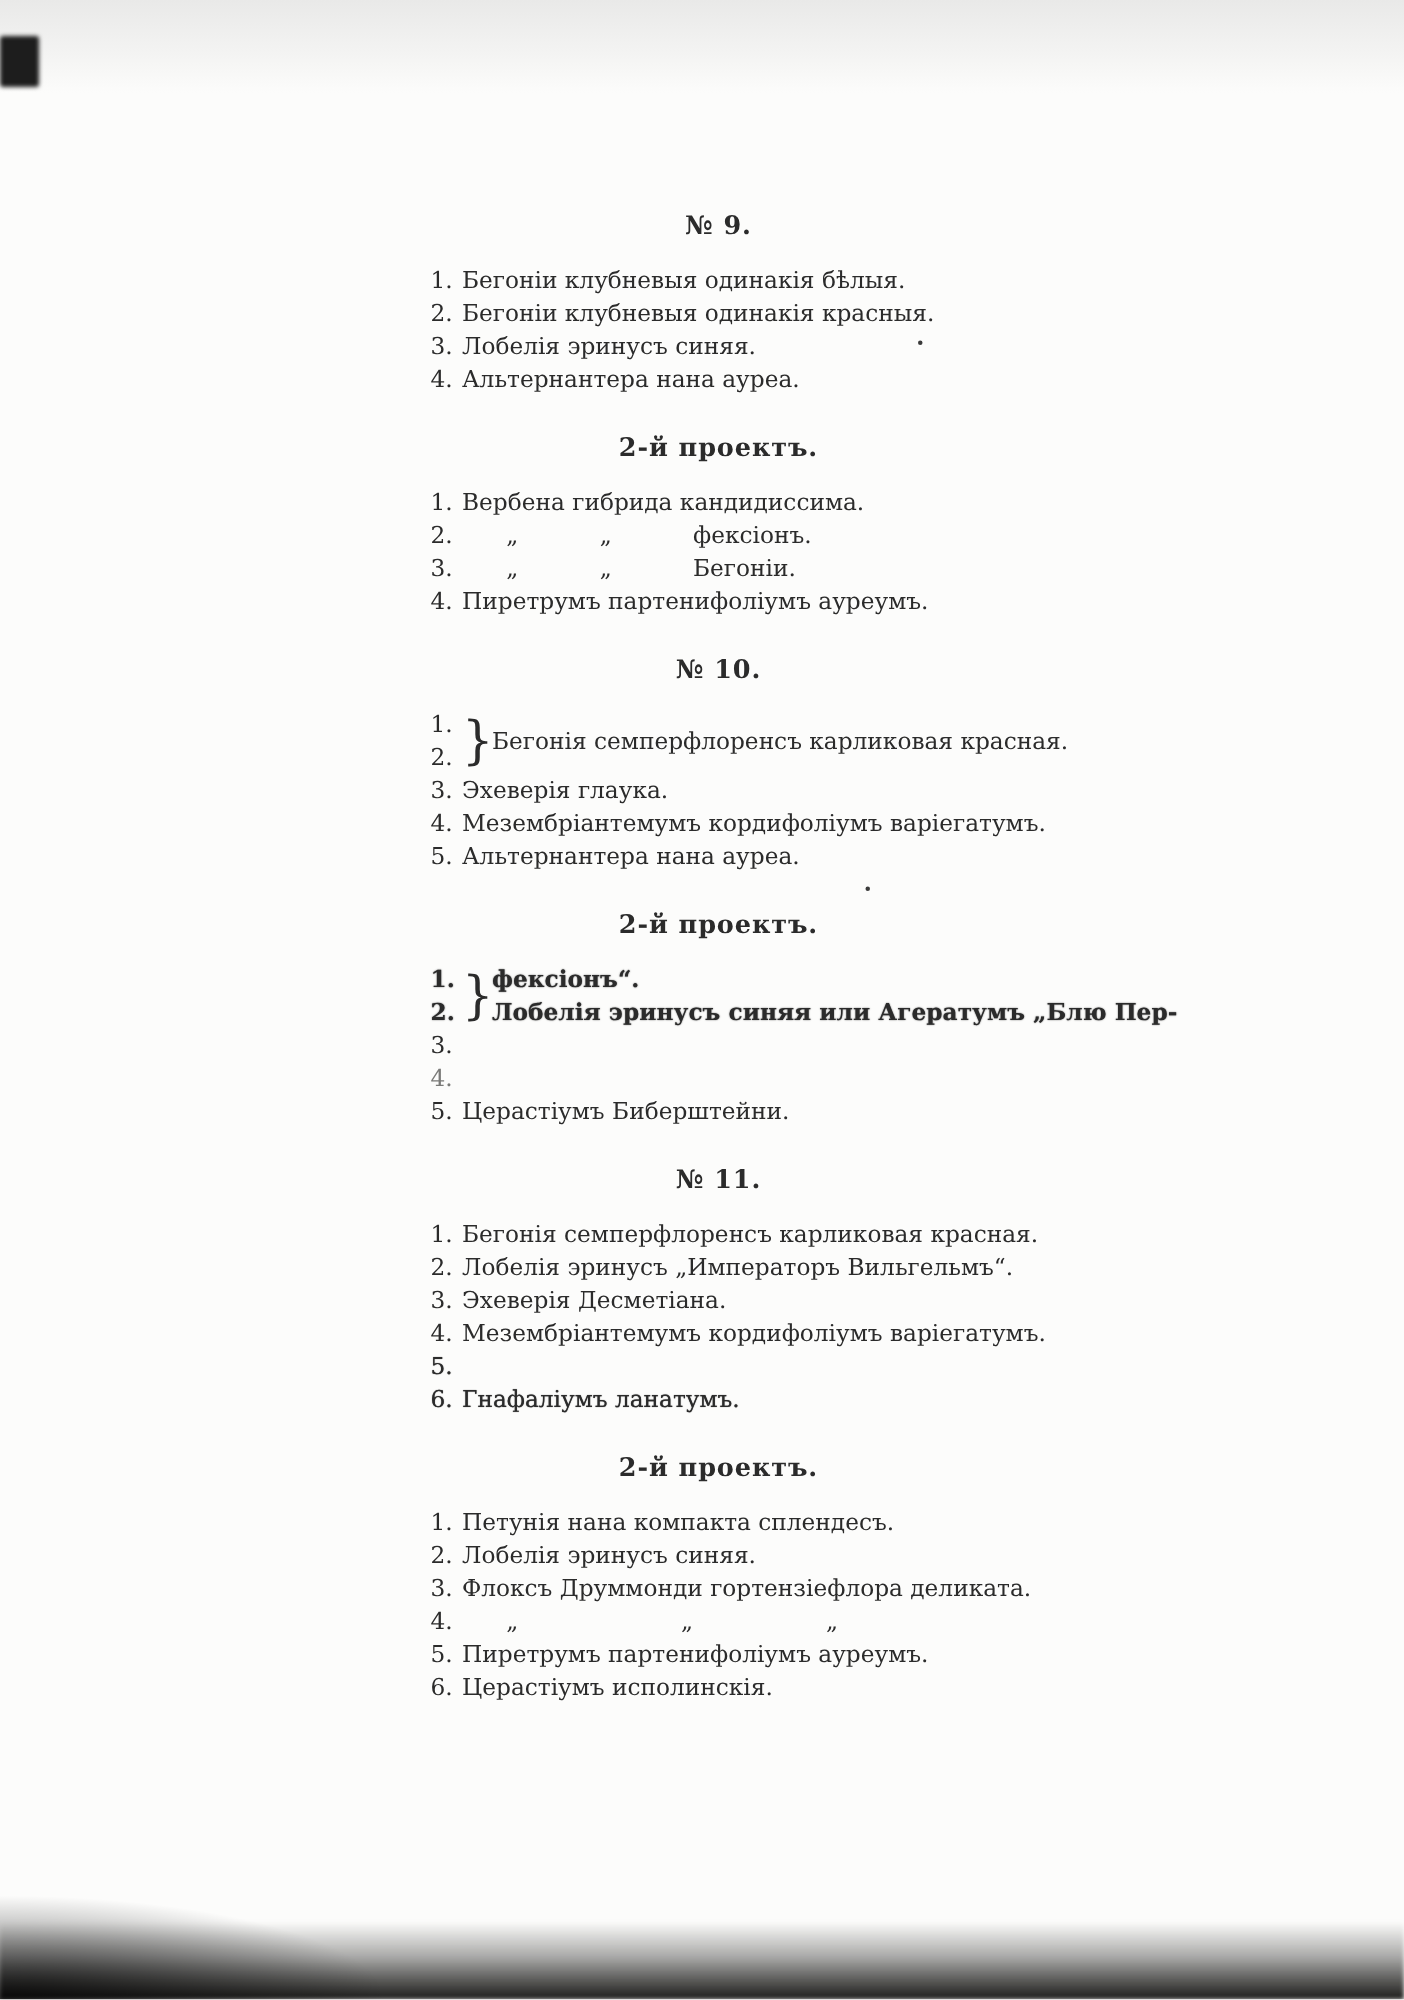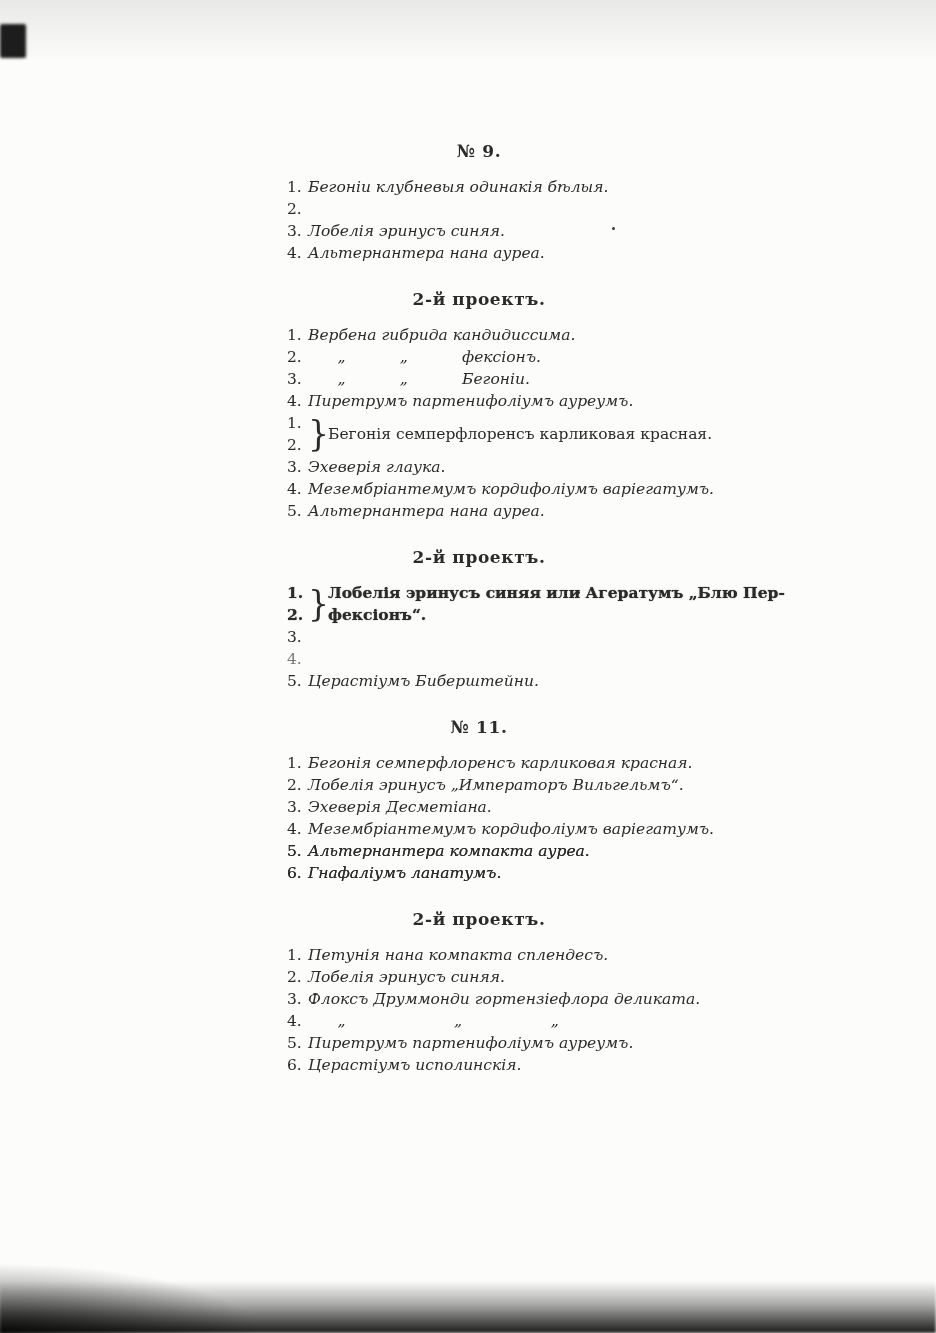--- a/index.html
+++ b/index.html
@@ -45,21 +45,21 @@
   }
   .section-heading {
     font-size: 17px; font-weight: bold; text-align: center;
     line-height: 22px; letter-spacing: 0.6px;
     margin: 24px 0 14px 0;
   }
   .section:first-child .section-heading { margin-top: 0; }
 
   .item { display: flex; }
   .num { width: 21px; flex: none; }
-  .text { white-space: pre; font-style: italic; }
+  .text { white-space: pre; }
 
   .brace-group { display: flex; align-items: stretch; }
   .brace-nums { width: 21px; flex: none; }
   .brace-nums div { line-height: 22px; }
   .brace-char {
     flex: none; width: 13px; margin-right: 7px;
     font-size: 33px; line-height: 44px; font-weight: normal;
     transform: scaleY(1.05); color: #2b2b2b;
   }
   .brace-text { display: flex; flex-direction: column; justify-content: center; }
@@ -83,20 +83,21 @@
   <div class="content">
 
     <div class="section">
       <div class="section-heading">№ 9.</div>
       <div class="item">
         <span class="num">1.</span>
         <span class="text">Бегоніи клубневыя одинакія бѣлыя.</span>
       </div>
       <div class="item">
         <span class="num">2.</span>
+        <span class="text">Бегоніи клубневыя одинакія красныя.</span>
       </div>
       <div class="item">
         <span class="num">3.</span>
         <span class="text">Лобелія эринусъ синяя.</span>
       </div>
       <div class="item">
         <span class="num">4.</span>
         <span class="text">Альтернантера нана ауреа.</span>
       </div>
     </div>
@@ -115,20 +116,21 @@
         <span class="num">3.</span>
         <span class="text">      „           „           Бегоніи.</span>
       </div>
       <div class="item">
         <span class="num">4.</span>
         <span class="text">Пиретрумъ партенифоліумъ ауреумъ.</span>
       </div>
     </div>
 
     <div class="section">
+      <div class="section-heading">№ 10.</div>
       <div class="brace-group">
         <div class="brace-nums">
           <div>1.</div>
           <div>2.</div>
         </div>
         <div class="brace-char">}</div>
         <div class="brace-text">
           <div>Бегонія семперфлоренсъ карликовая красная.</div>
         </div>
       </div>
@@ -148,22 +150,22 @@
 
     <div class="section">
       <div class="section-heading">2-й проектъ.</div>
       <div class="brace-group">
         <div class="brace-nums smudged">
           <div>1.</div>
           <div>2.</div>
         </div>
         <div class="brace-char">}</div>
         <div class="brace-text smudged">
+          <div>фексіонъ“.</div>
           <div>Лобелія эринусъ синяя или Агератумъ „Блю Пер-</div>
-          <div>фексіонъ“.</div>
         </div>
       </div>
       <div class="item">
         <span class="num">3.</span>
       </div>
       <div class="item faded">
         <span class="num">4.</span>
       </div>
       <div class="item">
         <span class="num">5.</span>
@@ -184,21 +186,20 @@
       <div class="item">
         <span class="num">3.</span>
         <span class="text">Эхеверія Десметіана.</span>
       </div>
       <div class="item">
         <span class="num">4.</span>
         <span class="text">Мезембріантемумъ кордифоліумъ варіегатумъ.</span>
       </div>
       <div class="item dark">
         <span class="num">5.</span>
-        <span class="text">Альтернантера компакта ауреа.</span>
       </div>
       <div class="item dark">
         <span class="num">6.</span>
         <span class="text">Гнафаліумъ ланатумъ.</span>
       </div>
     </div>
 
     <div class="section">
       <div class="section-heading">2-й проектъ.</div>
       <div class="item">

